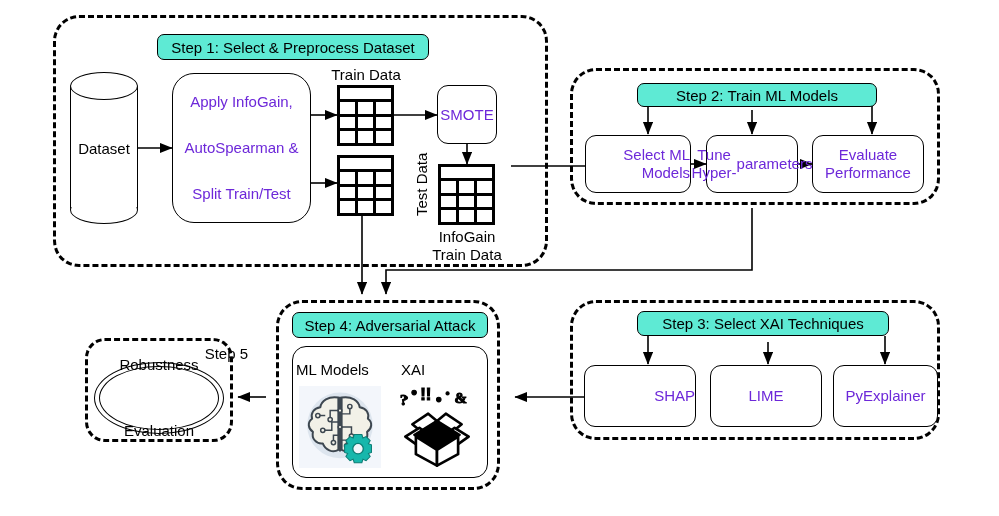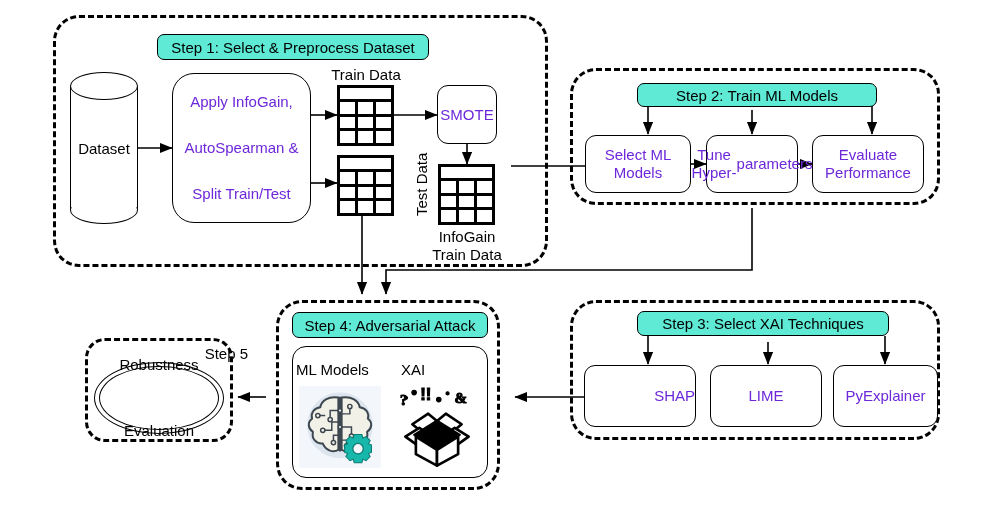--- a/index.html
+++ b/index.html
@@ -229,21 +229,21 @@
   </div>
   <div class="plain-label" style="left:421px;top:228px;width:92px;">InfoGain</div>
   <div class="plain-label" style="left:421px;top:246px;width:92px;">Train Data</div>
 
   <div class="dashed-region" style="left:570px;top:68px;width:370px;height:137px;"></div>
 
   <div class="title-chip" style="left:637px;top:83px;width:240px;height:24px;">
     <span>Step 2: Train ML Models</span>
   </div>
 
-  <div class="solid-box" style="left:585px;top:135px;width:106px;height:58px;font-size:15px;flex-direction:column;">
+  <div class="solid-box" style="left:585px;top:135px;width:106px;height:58px;font-size:15px;flex-direction:column;align-items:flex-end;">
     <span>Select ML</span>
     <span>Models</span>
   </div>
 
   <div class="solid-box" style="left:706px;top:135px;width:92px;height:58px;font-size:15px;flex-direction:row;">
     <span>Tune Hyper-</span>
     <span>parameters</span>
   </div>
 
   <div class="solid-box" style="left:812px;top:135px;width:112px;height:58px;font-size:15px;flex-direction:column;">

